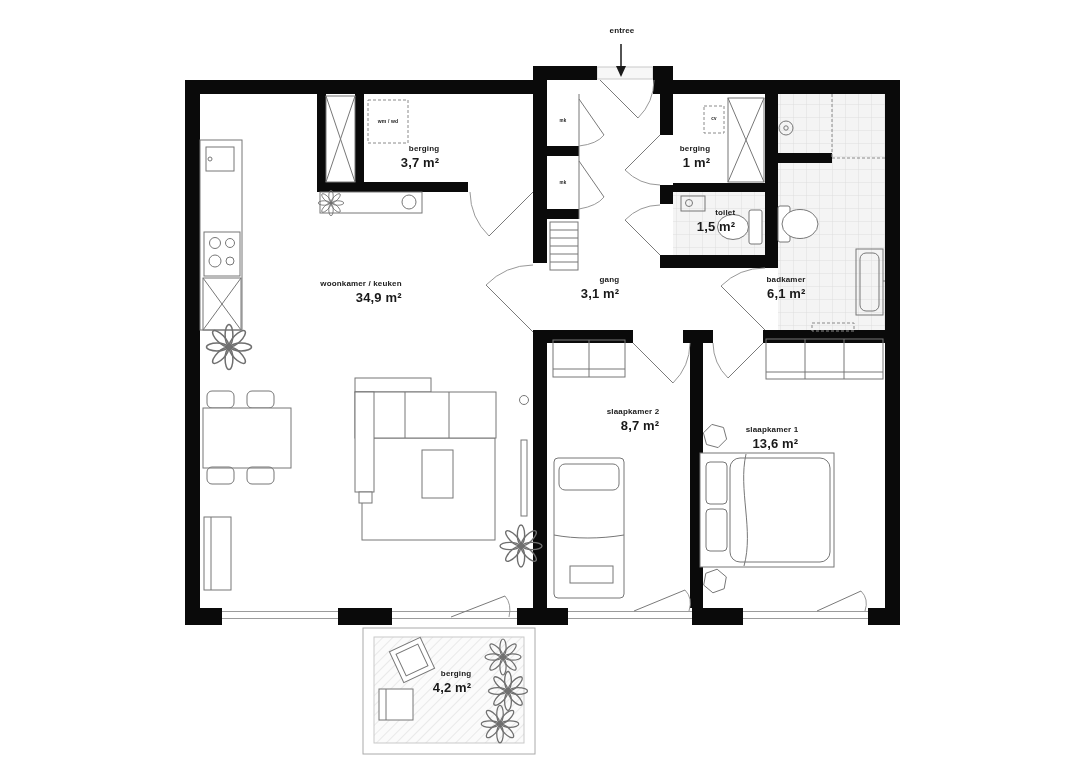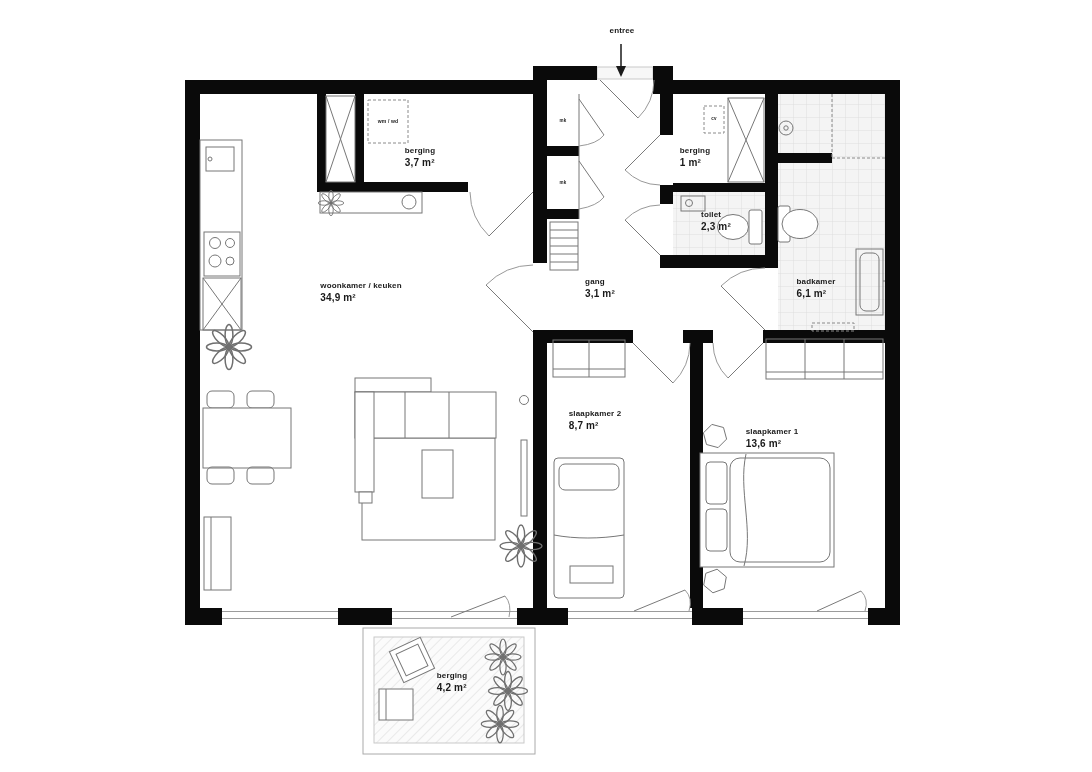--- a/index.html
+++ b/index.html
@@ -8,23 +8,23 @@
   #plan-svg{position:absolute;left:0;top:0;}
   .wall{fill:var(--wall-color,#0a0a0a);}
   .furn{fill:#ffffff;stroke:var(--line-color,#777777);stroke-width:1;}
   .furnN{fill:none;stroke:var(--line-color,#777777);stroke-width:1;}
   .door{fill:none;stroke:#999999;stroke-width:1;}
   .leaf{fill:none;stroke:#7a7a7a;stroke-width:1;}
   .sill{stroke:#9c9c9c;stroke-width:1;fill:none;}
   .dash{fill:none;stroke:#8a8a8a;stroke-width:1;stroke-dasharray:3 2;}
   .thin{fill:none;stroke:#aaaaaa;stroke-width:1;}
   .lbl{position:absolute;transform:translate(-50%,-50%);display:flex;flex-direction:column;
-       align-items:flex-start;gap:1px;font-size:8px;line-height:1.2;font-weight:600;
+       align-items:flex-end;gap:1px;font-size:8px;line-height:1.2;font-weight:600;
        color:var(--text-color,#191919);letter-spacing:.15px;white-space:nowrap;text-align:center;}
-  .lbl .area{font-size:10px;}
+  .lbl .area{font-size:13px;}
   .tiny{font-size:5px;font-weight:600;gap:0;}
   .tiny2{font-size:4.5px;font-weight:600;gap:0;}
 </style>
 </head>
 <body>
 
 <div id="plan-root">
 
 <svg id="plan-svg" width="1092" height="772" viewBox="0 0 1092 772">
   <defs>
@@ -294,27 +294,27 @@
 <div class="lbl" style="left:600px;top:288px">
   <span>gang</span>
   <span class="area">3,1 m²</span>
 </div>
 <div class="lbl" style="left:695px;top:157px">
   <span>berging</span>
   <span class="area">1 m²</span>
 </div>
 <div class="lbl" style="left:716px;top:221px">
   <span>toilet</span>
-  <span class="area">2,3 m²</span>
-</div>
-<div class="lbl" style="left:816px;top:288px">
+  <span class="area">1,5 m²</span>
+</div>
+<div class="lbl" style="left:786px;top:288px">
   <span>badkamer</span>
   <span class="area">6,1 m²</span>
 </div>
-<div class="lbl" style="left:595px;top:420px">
+<div class="lbl" style="left:633px;top:420px">
   <span>slaapkamer 2</span>
   <span class="area">8,7 m²</span>
 </div>
 <div class="lbl" style="left:772px;top:438px">
   <span>slaapkamer 1</span>
   <span class="area">13,6 m²</span>
 </div>
 <div class="lbl" style="left:452px;top:682px">
   <span>berging</span>
   <span class="area">4,2 m²</span>

